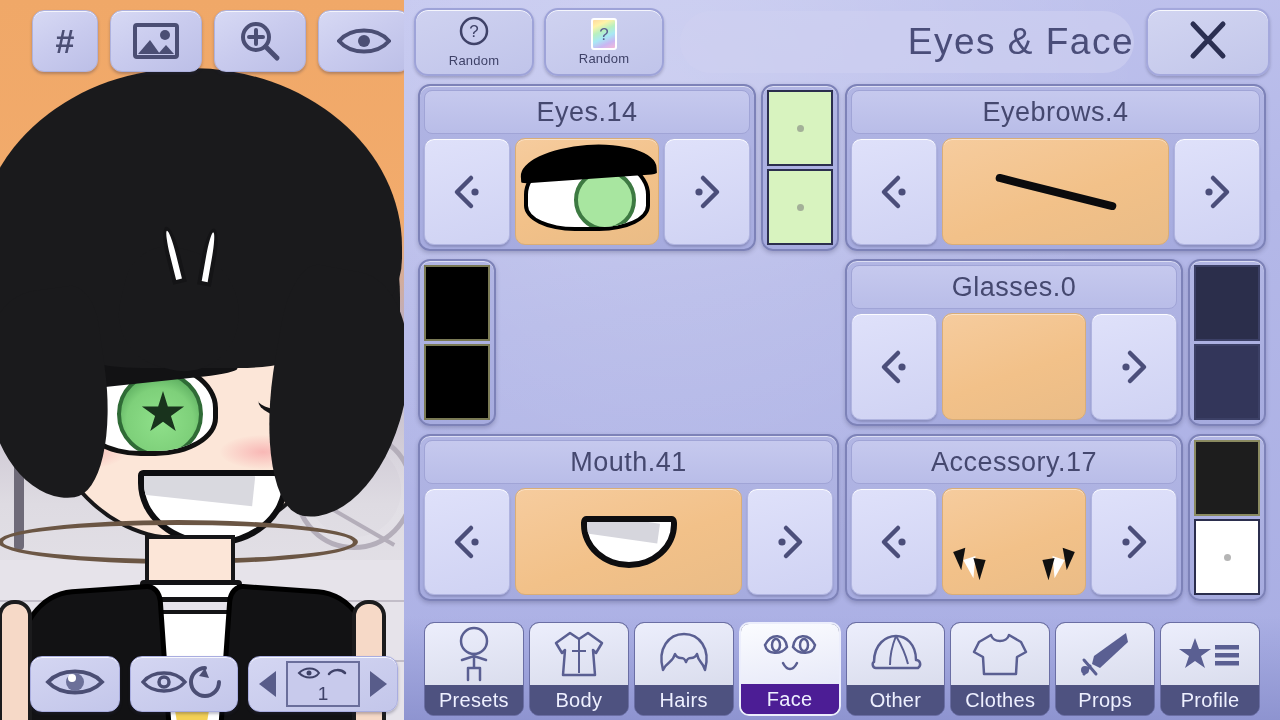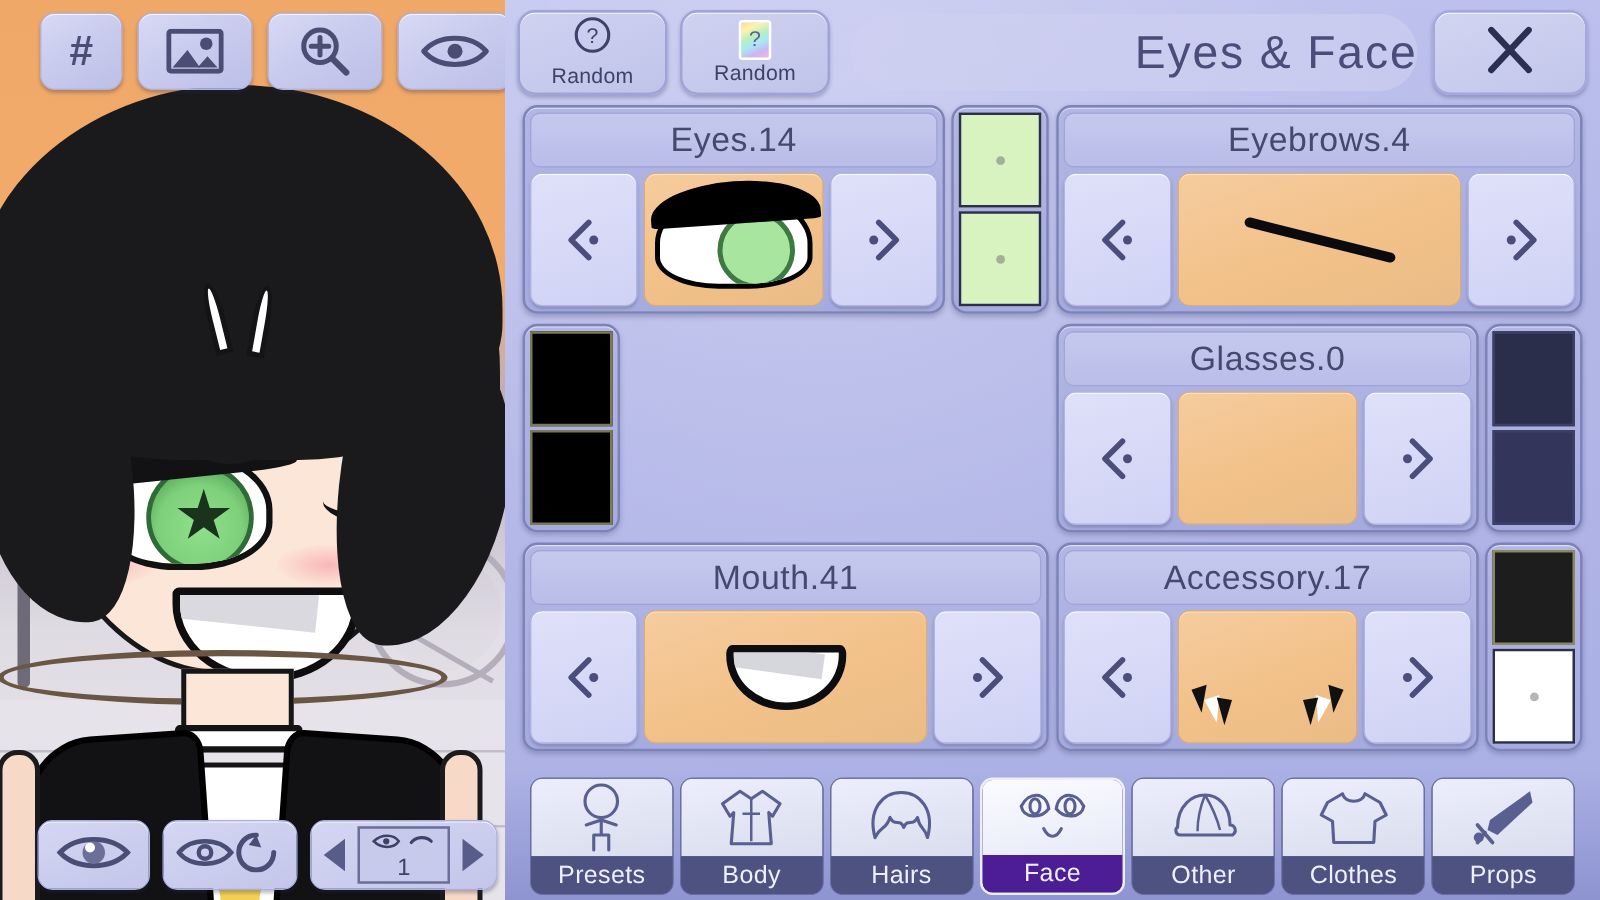--- a/index.html
+++ b/index.html
@@ -165,21 +165,21 @@
   
   #ed-header{ position:relative; height:84px; display:flex; align-items:center; padding:0 10px; z-index:2; }
   .rnd-btn{
     width:120px; height:68px; margin-right:10px; border-radius:14px;
     background: linear-gradient(160deg,#cfd2f0 0%, #c0c4ea 100%);
     border:2px solid #9ea3d8;
     box-shadow: inset 0 1px 0 rgba(255,255,255,.8), 0 2px 3px rgba(40,40,70,.25);
     display:flex; flex-direction:column; align-items:center; justify-content:center; gap:1px;
     color:#3f4268;
   }
-  .rnd-label{ font-size:17px; color:#3f4268; letter-spacing:.2px; }
+  .rnd-label{ font-size:13px; color:#3f4268; letter-spacing:.2px; }
   .rainbow-card{
     width:26px;height:32px;border-radius:3px;border:2px solid #fff;
     background: linear-gradient(155deg,#ffd9a0,#fff3a8,#b8f0c0,#a8e8f5,#c9b6f2,#f7b8d8);
     display:flex;align-items:center;justify-content:center;
     font-size:17px; color:#5b5f90; line-height:1;
   }
   .title-pill{
     flex:1; height:62px; margin:0 6px; border-radius:31px;
     background: rgba(206,209,240,.62);
     display:flex; align-items:center; justify-content:flex-end;
@@ -681,15 +681,26 @@
           <svg width="54" height="48" viewBox="0 0 54 48">
               <path d="M48 3 L50 12 L22 38 L14 34 L16 26 Z" fill="#5a5f92"></path>
               <path d="M12 36 L6 44" stroke="#5a5f92" stroke-width="3" stroke-linecap="round"></path>
               <path d="M6 30 L18 44" stroke="#5a5f92" stroke-width="3" stroke-linecap="round"></path>
               <circle cx="7" cy="40" r="4" fill="#5a5f92"></circle>
             </svg>
         </div>
         <div class="nav-label">Props</div>
       </div>
 
+      <div class="nav-item">
+        <div class="nav-icon">
+          <svg width="62" height="40" viewBox="0 0 62 40">
+              <path d="M16 4 L20 15 L32 15 L22 22 L26 34 L16 27 L6 34 L10 22 L0 15 L12 15 Z" fill="#5a5f92"></path>
+              <rect x="36" y="11" width="24" height="4.5" fill="#5a5f92"></rect>
+              <rect x="36" y="19" width="24" height="4.5" fill="#5a5f92"></rect>
+              <rect x="36" y="27" width="24" height="4.5" fill="#5a5f92"></rect>
+            </svg>
+        </div>
+        <div class="nav-label">Profile</div>
+      </div>
     </div>
   </div>
 </div>
 
 </body></html>

